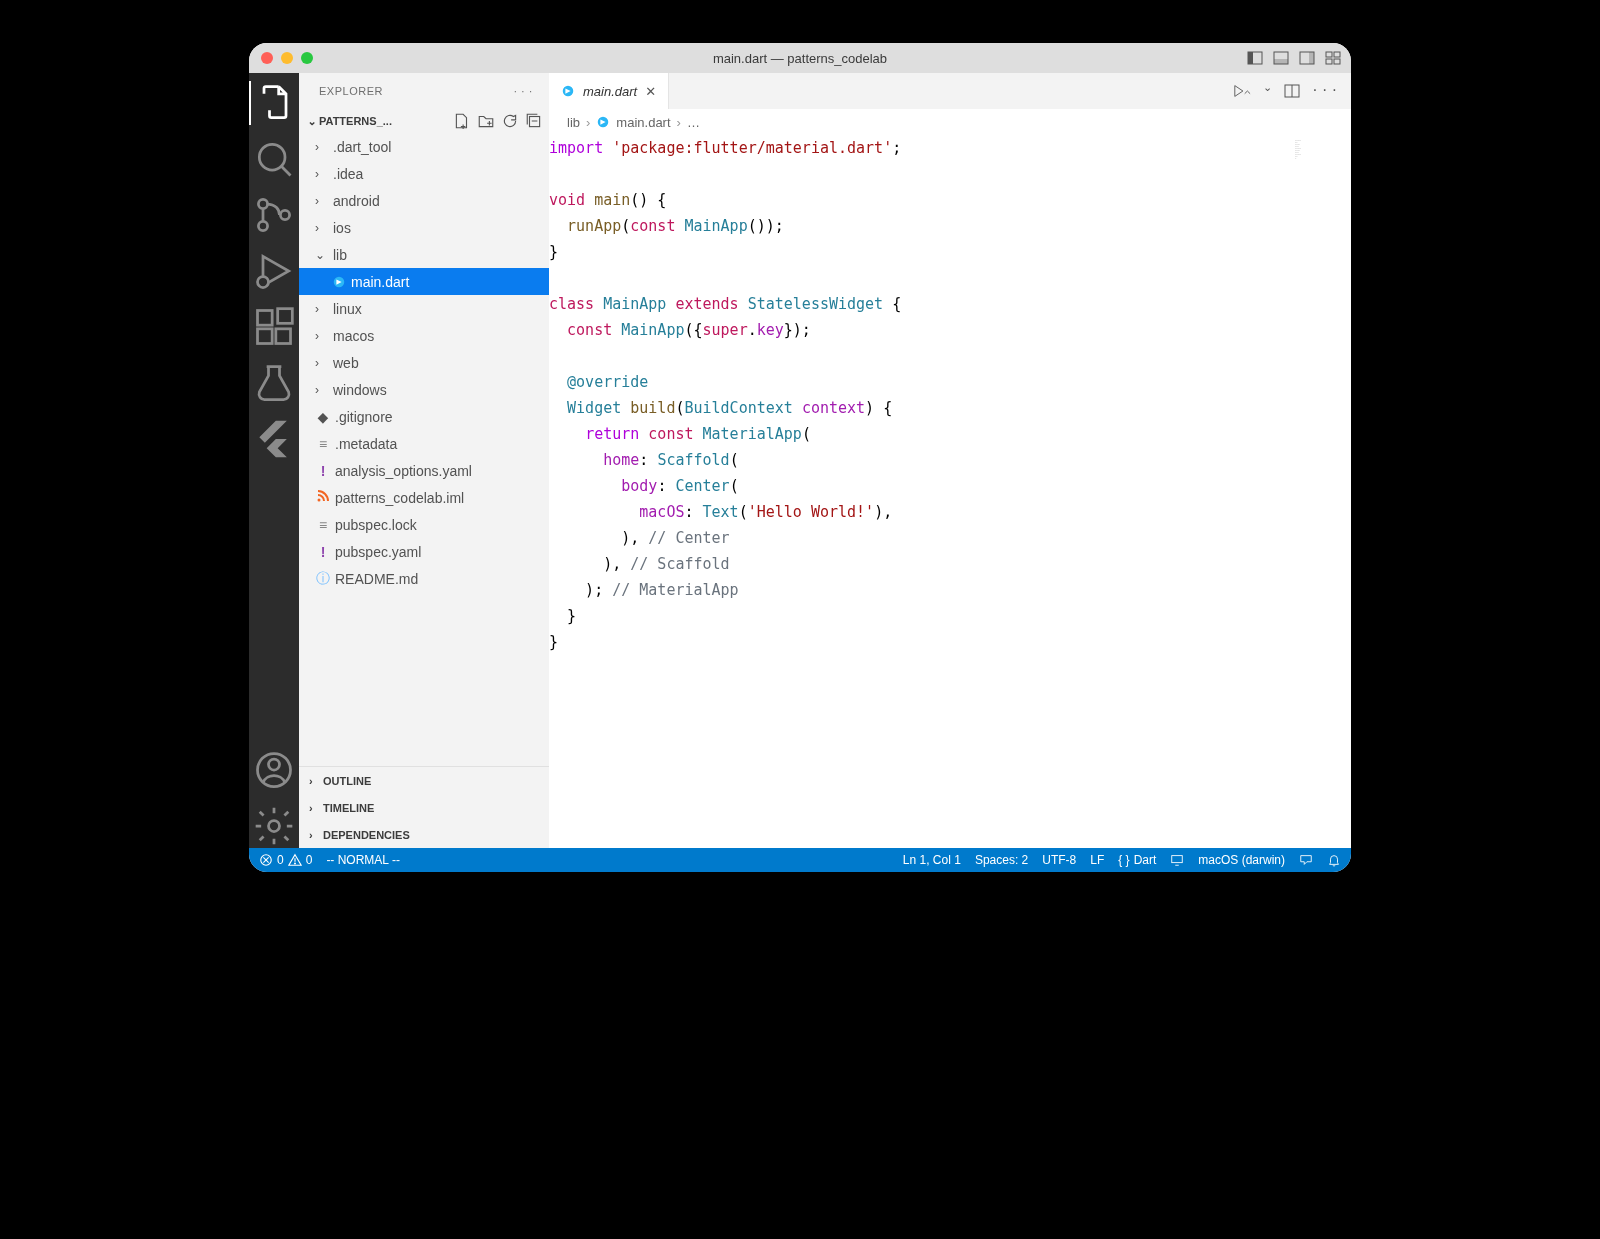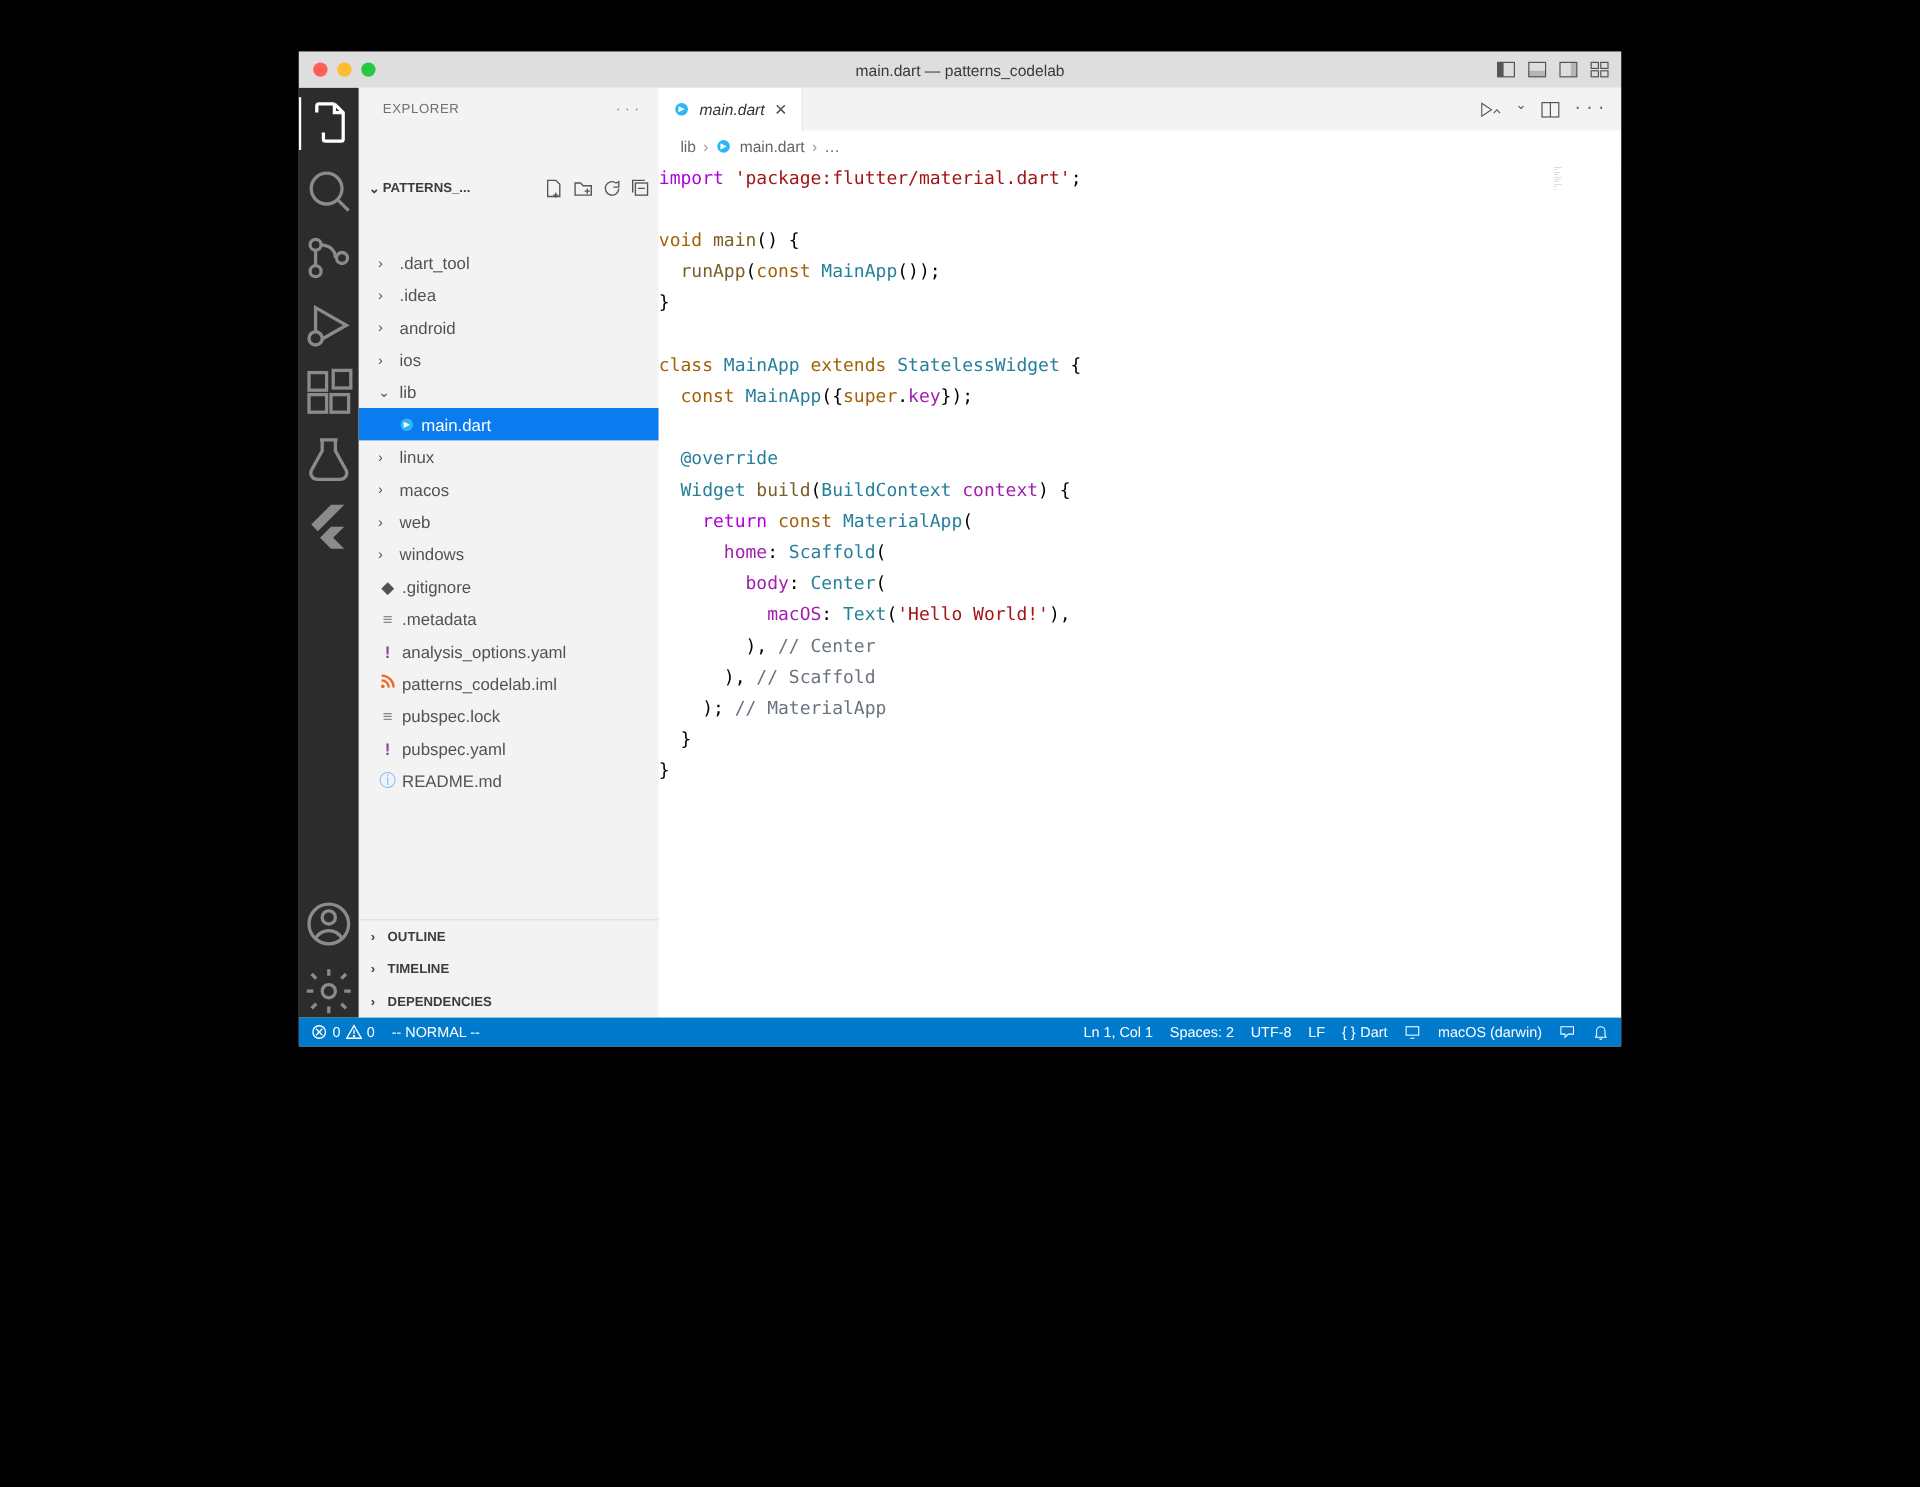--- a/index.html
+++ b/index.html
@@ -4,21 +4,21 @@
 <style>
 * { box-sizing: border-box; margin: 0; padding: 0; }
 body {
   background: #000;
   font-family: -apple-system, 'Segoe UI', Helvetica, Arial, sans-serif;
   width: 1600px; height: 1239px;
   display: flex; align-items: flex-start; justify-content: center;
 }
 .window {
   width: 1102px; height: 829px; margin-top: 43px;
-  border-radius: 0; overflow: hidden; background: #fff;
+  border-radius: 18px; overflow: hidden; background: #fff;
   box-shadow: 0 20px 60px rgba(0,0,0,.5);
   display: flex; flex-direction: column;
 }
 
 .titlebar {
   height: 30px; background: #dedede; display: flex; align-items: center;
   padding: 0 12px; position: relative; flex-shrink:0;
 }
 .traffic { position: absolute; left: 12px; display: flex; gap: 8px; }
 .traffic span { width: 12px; height: 12px; border-radius: 50%; }
@@ -35,21 +35,21 @@
 }
 .activitybar .act {
   width: 50px; height: 44px; display: flex; align-items: center; justify-content: center;
   color: #8b8b8b; cursor: pointer;
 }
 .activitybar .act.active { color: #fff; border-left: 2px solid #fff; }
 .activitybar .spacer { flex: 1; }
 
 .sidebar {
   width: 250px; background: #f3f3f3; display: flex; flex-direction: column;
-  font-size: 13px; color: #525252; flex-shrink:0;gap:36px;
+  font-size: 13px; color: #525252; flex-shrink:0;
 }
 .sidebar-header {
   height: 36px; display: flex; align-items: center; justify-content: space-between;
   padding: 0 16px 0 20px; font-size: 11px; letter-spacing: .5px; color: #6f6f6f;
 }
 .project-row {
   height: 24px; display: flex; align-items: center; padding: 0 6px;
   font-size: 11px; font-weight: 700; color: #3c3c3c;
 }
 .project-row .chev { width: 14px; text-align:center; }
@@ -88,21 +88,21 @@
   padding: 0 18px; font-size: 13px; color: #666; background:#fff;
 }
 .bc-sep { color: #999; }
 .editor { flex: 1; display: flex; font-family: 'SF Mono', Menlo, Consolas, monospace; font-size:15px; position: relative;}
 .gutter {
   width: 42px; text-align: right; color: #237893; padding-right:8px; line-height:26px;
   user-select:none;
 }
 .code { flex: 1; line-height: 26px; white-space: pre; padding-right: 80px;}
 .codelens { color:#999; font-size:13px; line-height:22px; padding-left:0; }
-.kw { color:#a16207; } .kw2 { color:#af00db; }
+.kw { color:#be185d; } .kw2 { color:#af00db; }
 .str { color:#a31515; } .fn { color:#795e26; }
 .typ { color:#267f99; } .var { color:#a21caf; }
 .com { color:#6a737d; } .at { color:#267f99; }
 .minimap { position:absolute; right:0; top:0; width:60px; height:100%; opacity:.4; font-size:2px; line-height:2px; padding:4px; color:#888; overflow:hidden;}
 
 .statusbar {
   height: 24px; background: #007acc; color: #fff; display: flex; align-items: center;
   font-size: 12px; padding: 0 10px; gap: 14px; flex-shrink:0;
 }
 .statusbar .sb-left, .statusbar .sb-right { display: flex; align-items: center; gap: 14px; }

